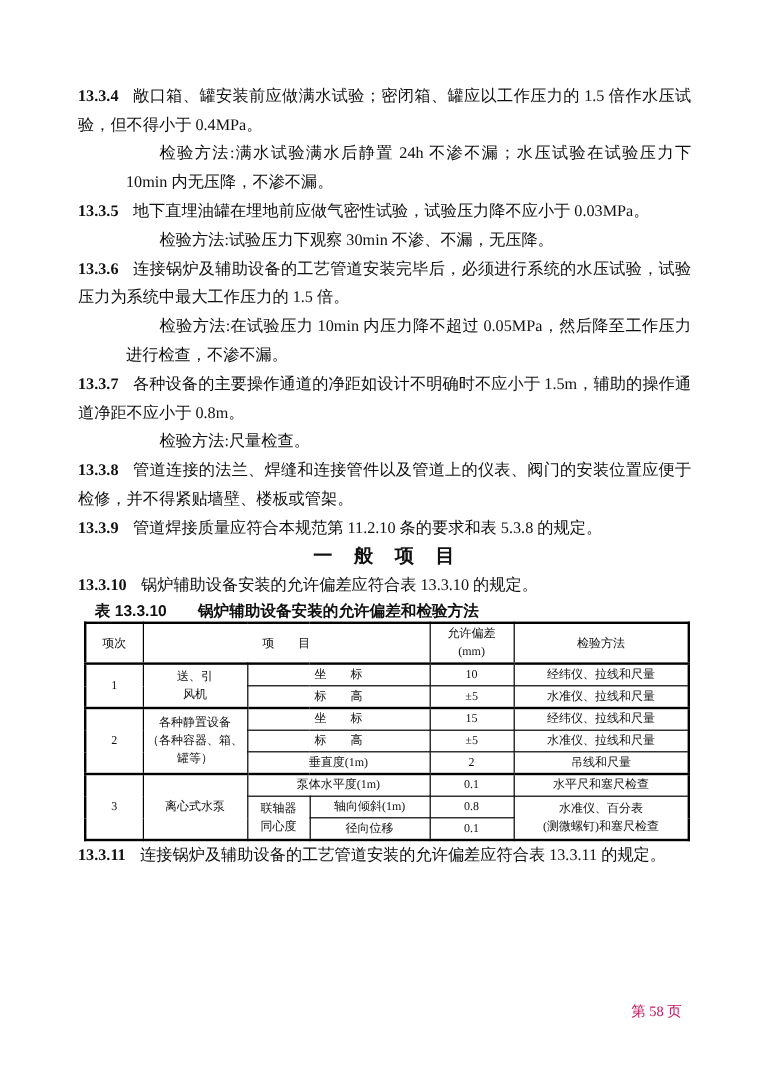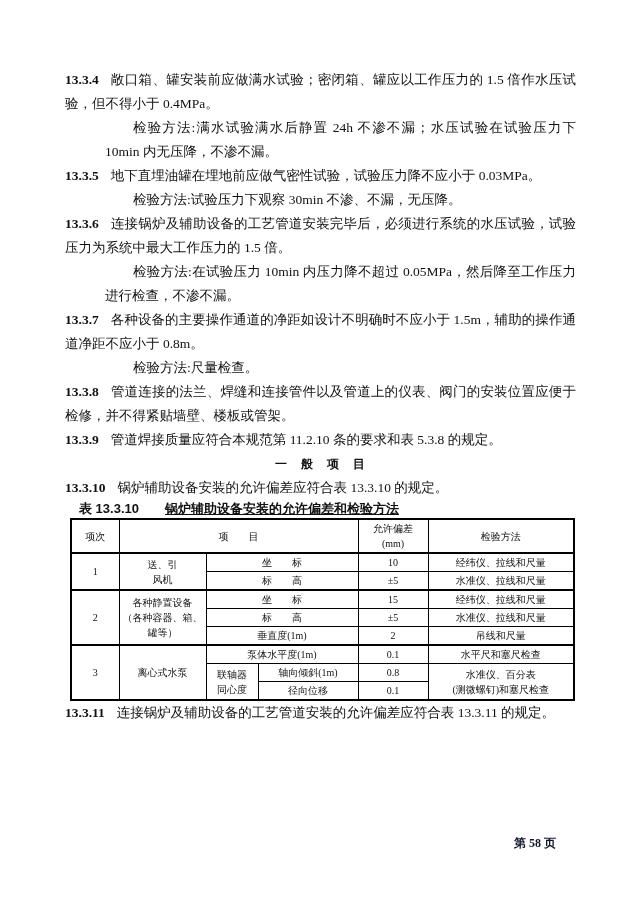--- a/index.html
+++ b/index.html
@@ -13,30 +13,30 @@
     font-size: 13.5px;
     line-height: 24px;
     padding: 68px 64px 0 65px;
     overflow: hidden;
   }
   p.para { margin: 0; text-align: justify; }
   p.para .num { font-weight: bold; margin-right: 12px; white-space: nowrap; }
   p.para.method { text-indent: 28px; margin-left: 40px; }
   .general-heading {
     margin: 0; text-align: center; font-weight: bold;
-    font-size: 12px; line-height: 24px;
+    font-size: 16px; line-height: 24px;
     letter-spacing: 1px;
   }
   .tbl-caption {
     margin: 0 0 1px 14px;
     font-family: "Liberation Sans", "DejaVu Sans", sans-serif;
     font-weight: bold; font-size: 13px; line-height: 17px;
     white-space: nowrap;
   }
-  .tbl-caption .cap-title { margin-left: 26px; text-decoration: underline; }
+  .tbl-caption .cap-title { margin-left: 26px; }
   table.spec {
     border-collapse: collapse;
     table-layout: fixed;
     margin-left: 5px;
     width: 503px;
     border: 2px solid #000;
     font-size: 10px;
   }
   table.spec th, table.spec td {
     border: 1px solid #000;
@@ -47,24 +47,23 @@
     line-height: 15px;
     overflow: hidden;
   }
   table.spec thead th { height: 32px; border-bottom: 2px solid #000; }
   table.spec tbody td { height: 17px; }
   table.spec tr.group-start td { border-top: 2px solid #000; }
   .cell-line { display: block; line-height: 15px; }
   .sec-13-3-11 { margin-top: 16px; }
   .page-footer {
     position: absolute;
-    top: 836px; right: 84px;
+    top: 836px; right: 72px;
     font-size: 12px; line-height: 14px;
-    color: #0f172a;
-    font-weight: bold;
+    color: #be185d;
   }
 </style>
 </head>
 <body>
 
 <div class="page">
 
   <p class="para"><b class="num">13.3.4</b><span>敞口箱、罐安装前应做满水试验；密闭箱、罐应以工作压力的 1.5 倍作水压试验，但不得小于 0.4MPa。</span></p>
   <p class="para method"><span>检验方法:满水试验满水后静置 24h 不渗不漏；水压试验在试验压力下 10min 内无压降，不渗不漏。</span></p>
 

